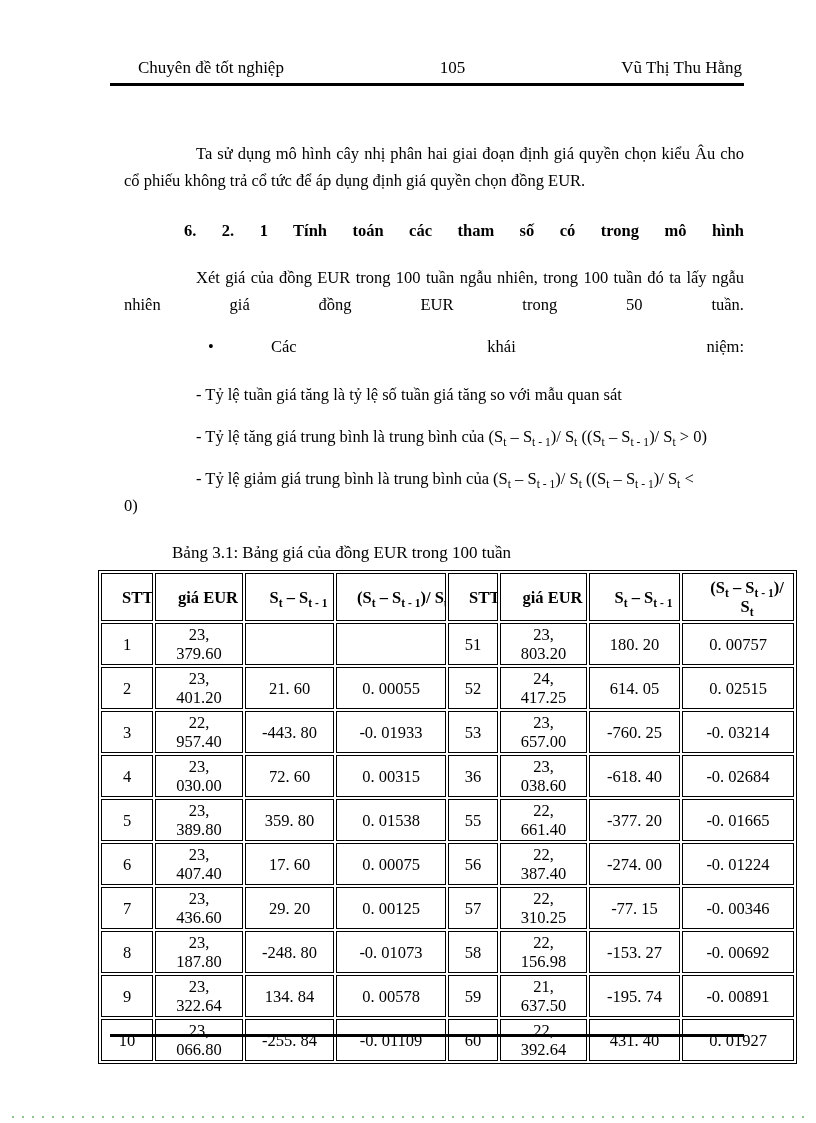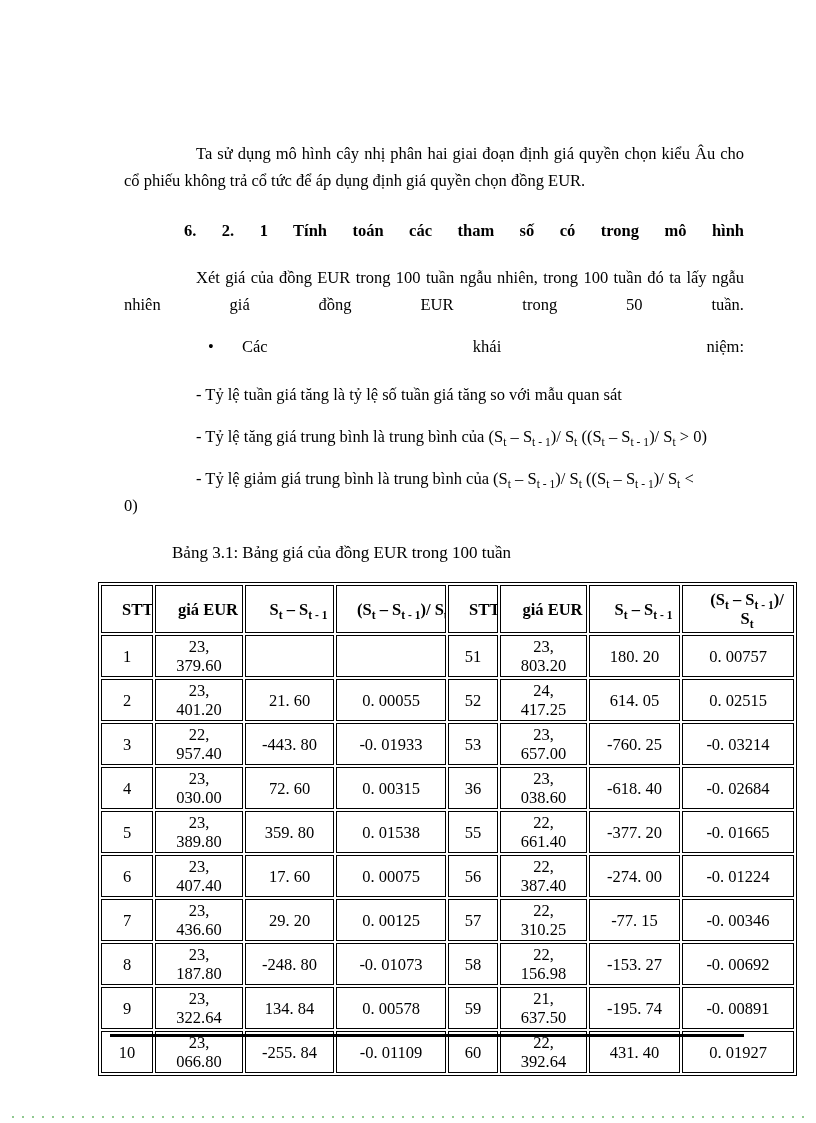--- a/index.html
+++ b/index.html
@@ -21,25 +21,25 @@
   .content p { margin:0 0 15px 14px; }
   .indent { text-indent:72px; }
   .justify { text-align:justify; }
   .justify-last { text-align:justify; text-align-last:justify; }
   .prewrap { white-space:pre-line; }
   .section-heading { font-weight:bold; font-size:16.5px; line-height:27px;
                      margin:23px 0 20px 0; padding-left:74px;
                      text-align:justify; text-align-last:justify; }
   .bullet-row { display:flex; margin:6px 0 21px 98px; }
   .bullet-marker { width:34px; flex:none; }
-  .bullet-text { flex:1; text-align:justify; text-align-last:justify; }
+  .bullet-text { flex:1; text-align:justify; text-align-last:justify;margin-left:29px; }
   sub { font-size:70%; line-height:0; }
 
   
-  .table-caption { margin:20px 0 16px 62px; font-size:17px; }
+  .table-caption { margin:20px 0 4px 62px; font-size:17px; }
   table.price { table-layout:fixed; width:680px; margin-left:-12px;
                 border-collapse:separate; border-spacing:2px;
                 border:1px solid #000; background:#fff; }
   table.price th, table.price td {
     border:1px solid #000; text-align:center; vertical-align:middle;
     font-size:16.5px; line-height:19px; padding:1px 2px; overflow:hidden;
   }
   table.price th { font-weight:bold; height:44px;padding-left:20px; }
   table.price td { height:36px; white-space:pre-line; }
   table.price th.nowrap { white-space:nowrap;margin-top:16px; }
@@ -51,20 +51,28 @@
 
   
   .edge-dots { position:absolute; left:12px; right:10px; top:1116px; height:2px;
                background-image:repeating-linear-gradient(90deg,#8fc98f 0 2px,transparent 2px 10px); }
 </style>
 </head>
 <body>
 
 <div class="page">
 
+  <div class="header">
+    <div class="header-row">
+      <span>Chuyên đề tốt nghiệp</span>
+      <span>105</span>
+      <span>Vũ Thị Thu Hằng</span>
+    </div>
+    <div class="header-rule"></div>
+  </div>
 
   <div class="content">
     <p class="indent justify">Ta sử dụng mô hình cây nhị phân hai giai đoạn định giá quyền chọn kiểu Âu cho cổ phiếu không trả cổ tức để áp dụng định giá quyền chọn đồng EUR.</p>
     <div class="section-heading">6. 2. 1 Tính toán các tham số có trong mô hình</div>
     <p class="indent justify-last">Xét giá của đồng EUR trong 100 tuần ngẫu nhiên, trong 100 tuần đó ta lấy ngẫu nhiên giá đồng EUR trong 50 tuần.</p>
 
     <div class="bullet-row">
       <span class="bullet-marker">•</span>
       <span class="bullet-text">Các khái niệm:</span>
     </div>

